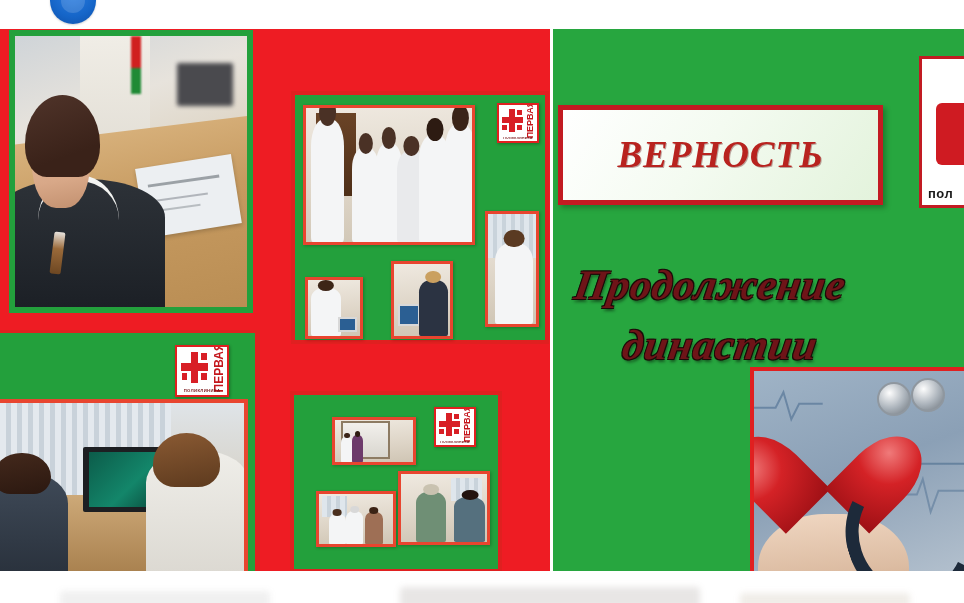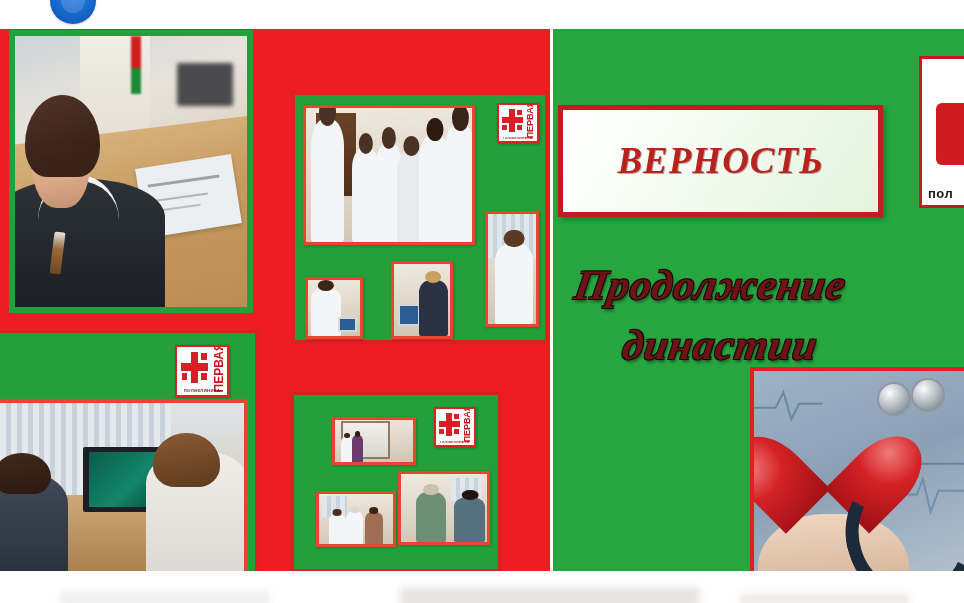--- a/index.html
+++ b/index.html
@@ -282,21 +282,21 @@
     position: absolute;
     left: 553px; top: 29px;
     width: 411px; height: 542px;
     background: #27a63f;
     overflow: hidden;
   }
 
   .title-card {
     position: absolute;
     left: 5px; top: 76px;
-    width: 325px; height: 112px;
+    width: 325px; height: 100px;
     background: linear-gradient(125deg,#ffffff 0%, #f4fbf1 45%, #e3f3dc 100%);
     border: 5px solid #c21b22;
     box-shadow: 3px 3px 5px rgba(0,0,0,0.25);
     display: flex;
     align-items: center;
     justify-content: center;
     padding: 2px 6px;
   }
   .title-card .l1, .title-card .l2 {
     font-family: "Liberation Serif", "DejaVu Serif", serif;

